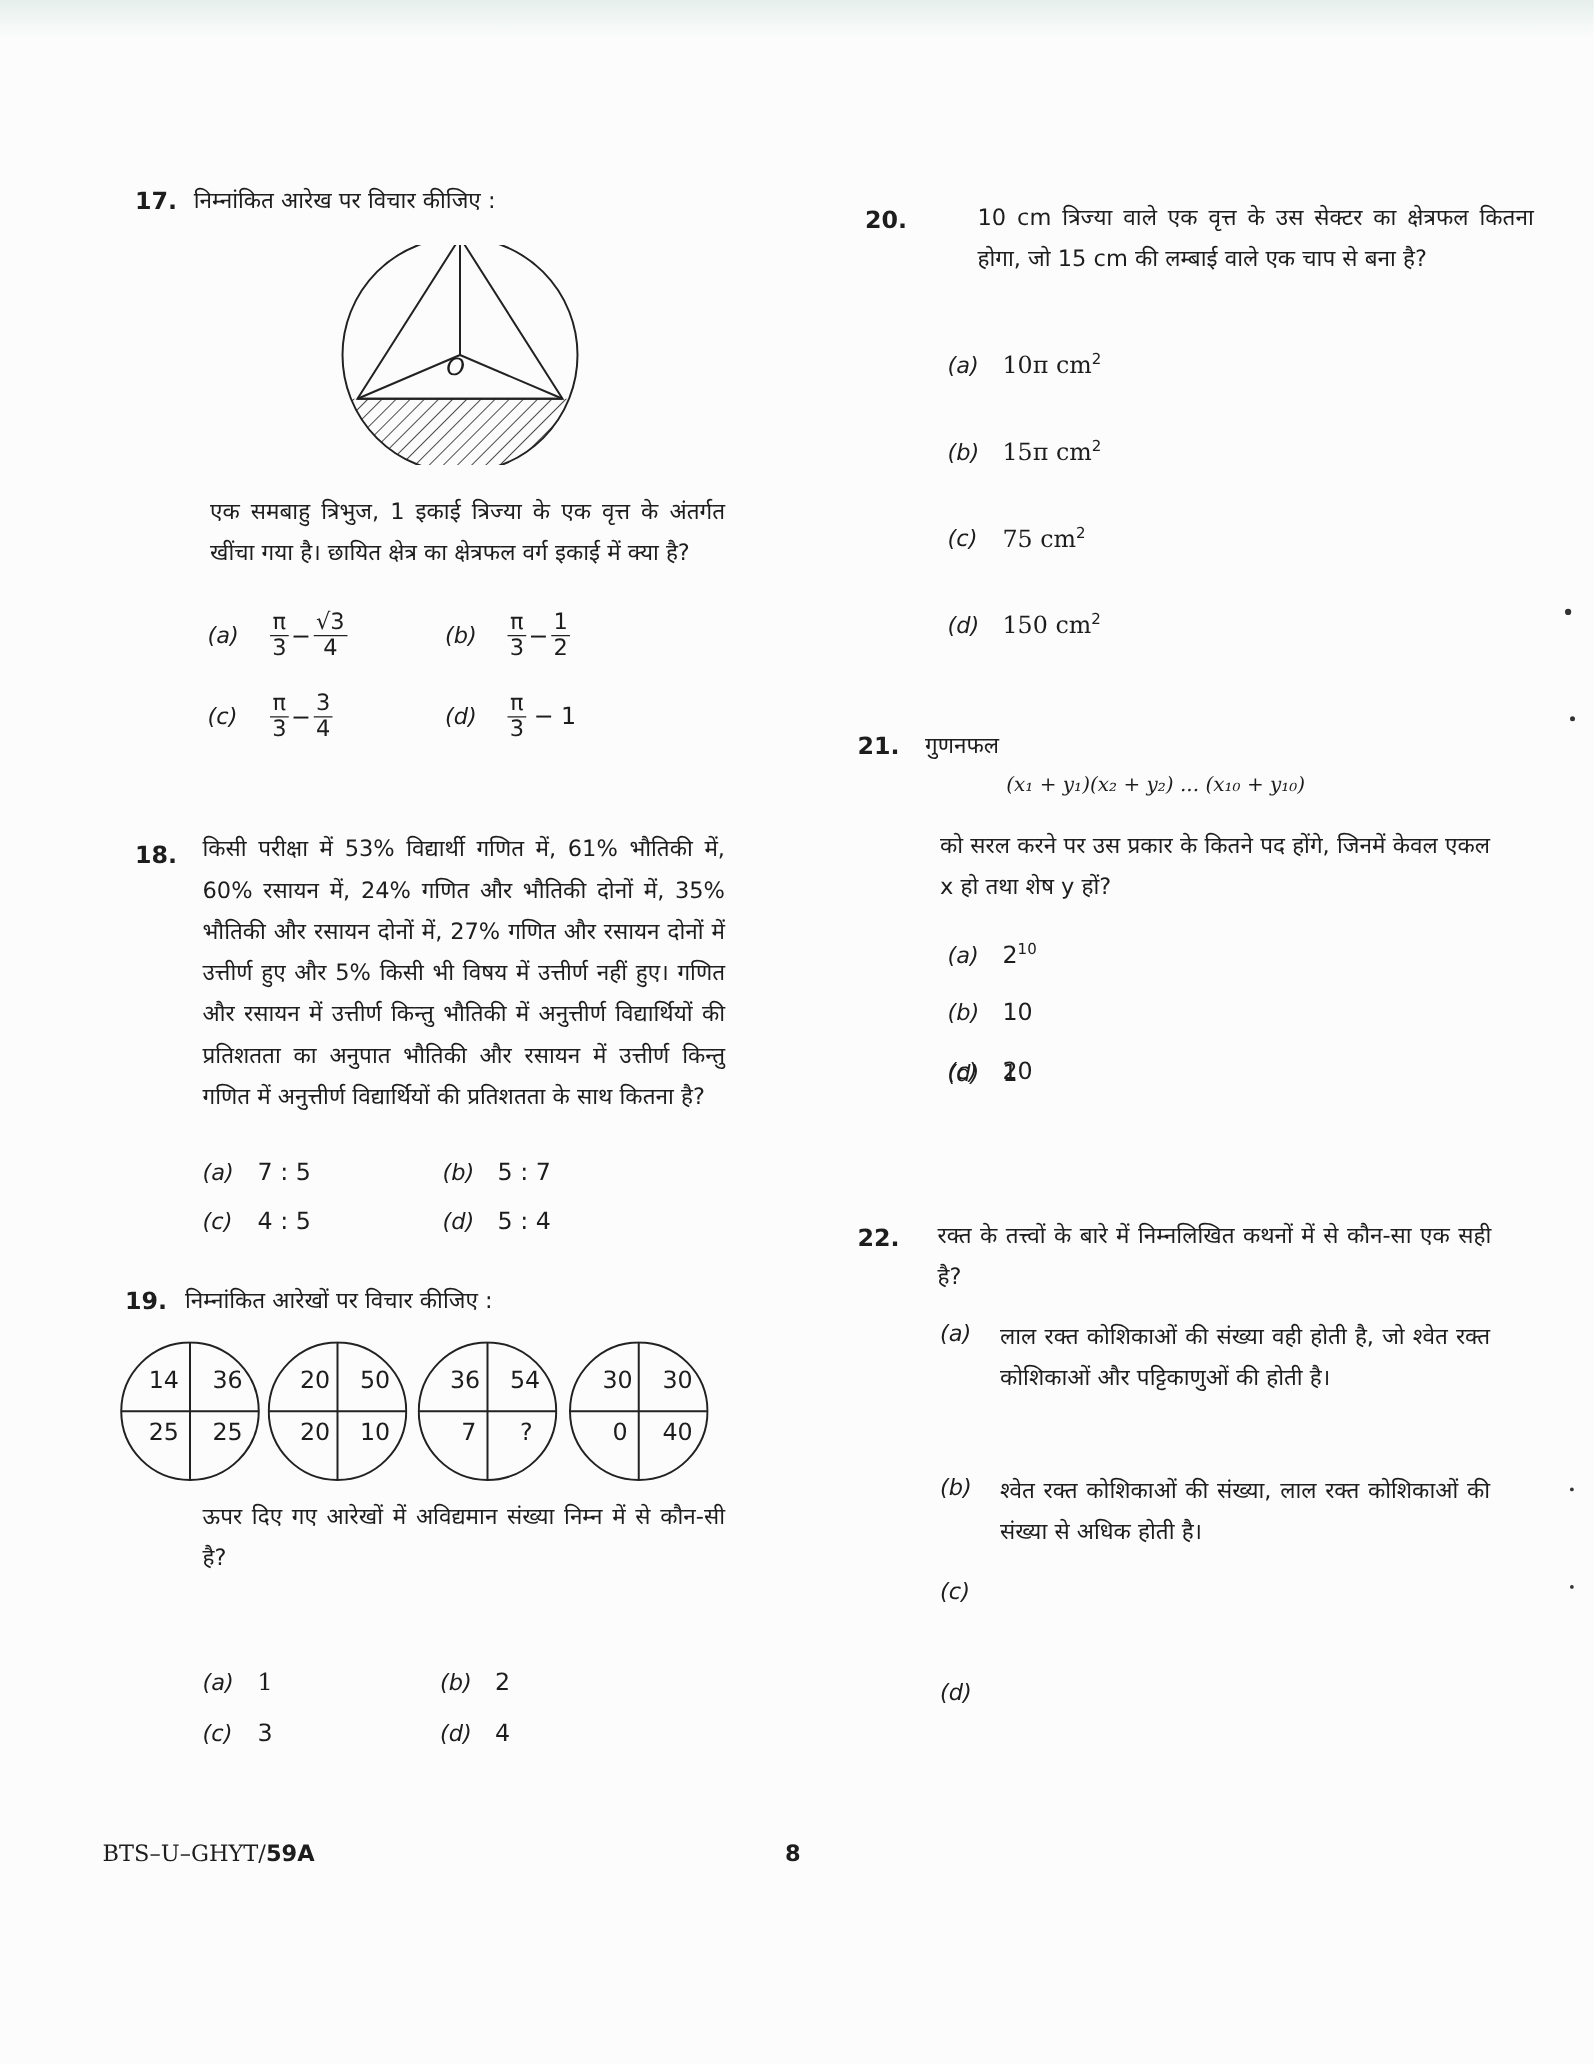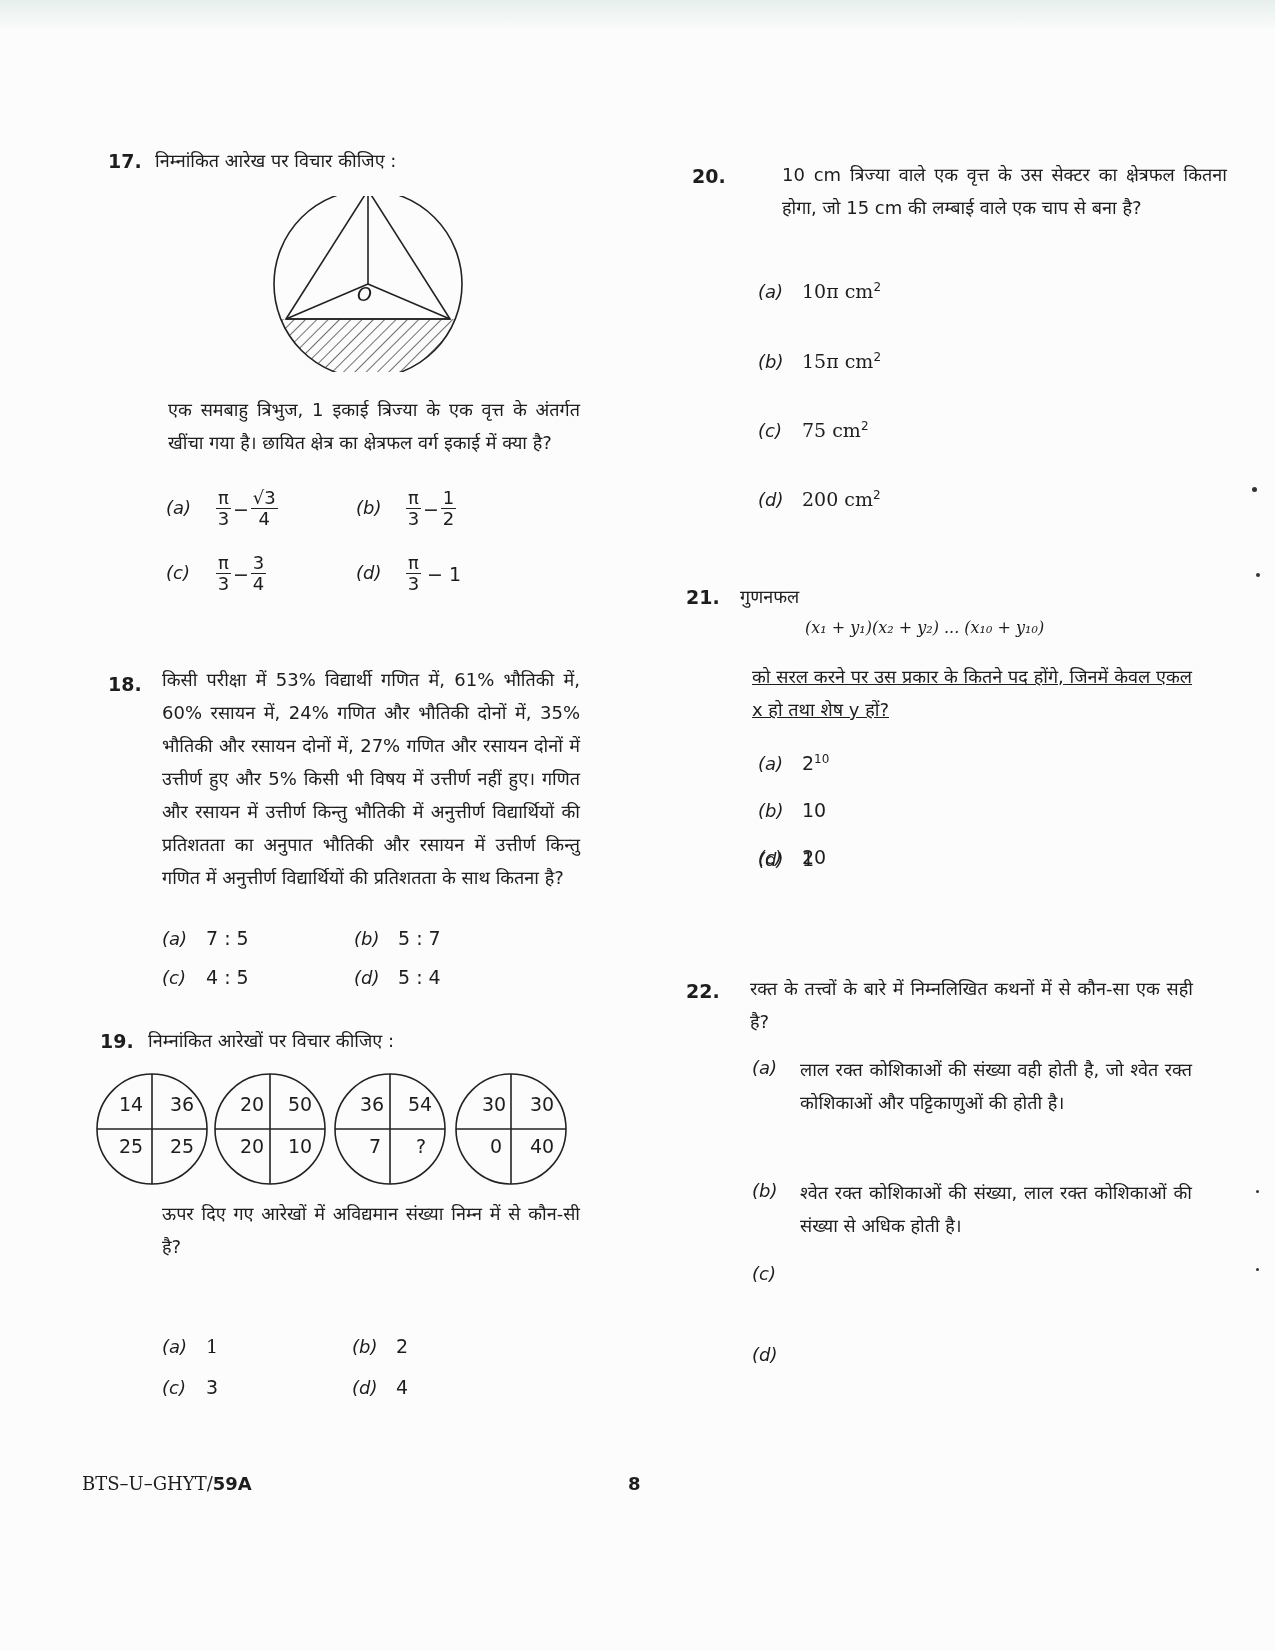--- a/index.html
+++ b/index.html
@@ -188,29 +188,29 @@
   <div class="opt" style="left:758px;top:280px;">
     <span class="opt-label">(a)</span><span class="serifval">10π cm</span><sup>2</sup>
   </div>
   <div class="opt" style="left:758px;top:350px;">
     <span class="opt-label">(b)</span><span class="serifval">15π cm</span><sup>2</sup>
   </div>
   <div class="opt" style="left:758px;top:419px;">
     <span class="opt-label">(c)</span><span class="serifval">75 cm</span><sup>2</sup>
   </div>
   <div class="opt" style="left:758px;top:488px;">
-    <span class="opt-label">(d)</span><span class="serifval">200 cm</span><sup>2</sup>
+    <span class="opt-label">(d)</span><span class="serifval">150 cm</span><sup>2</sup>
   </div>
 </div>
 
 <div>
   <span class="qnum" style="left:686px;top:586px;">21.</span>
   <span class="qtext" style="left:740px;top:580px;white-space:nowrap;">गुणनफल</span>
   <div style="position:absolute;left:805px;top:618px;font-family:'DejaVu Serif',serif;font-style:italic;font-size:16px;white-space:nowrap;">(x₁ + y₁)(x₂ + y₂) ... (x₁₀ + y₁₀)</div>
-  <div class="qtext" style="left:752px;top:660px;width:440px;text-decoration:underline;">को सरल करने पर उस प्रकार के कितने पद होंगे, जिनमें केवल एकल x हो तथा शेष y हों?</div>
+  <div class="qtext" style="left:752px;top:660px;width:440px;">को सरल करने पर उस प्रकार के कितने पद होंगे, जिनमें केवल एकल x हो तथा शेष y हों?</div>
 
   <div class="opt" style="left:758px;top:752px;">
     <span class="opt-label">(a)</span><span>2</span><sup>10</sup>
   </div>
   <div class="opt" style="left:758px;top:799px;">
     <span class="opt-label">(b)</span><span>10</span>
   </div>
   <div class="opt" style="left:758px;top:846px;">
     <span class="opt-label">(c)</span><span>20</span>
   </div>

